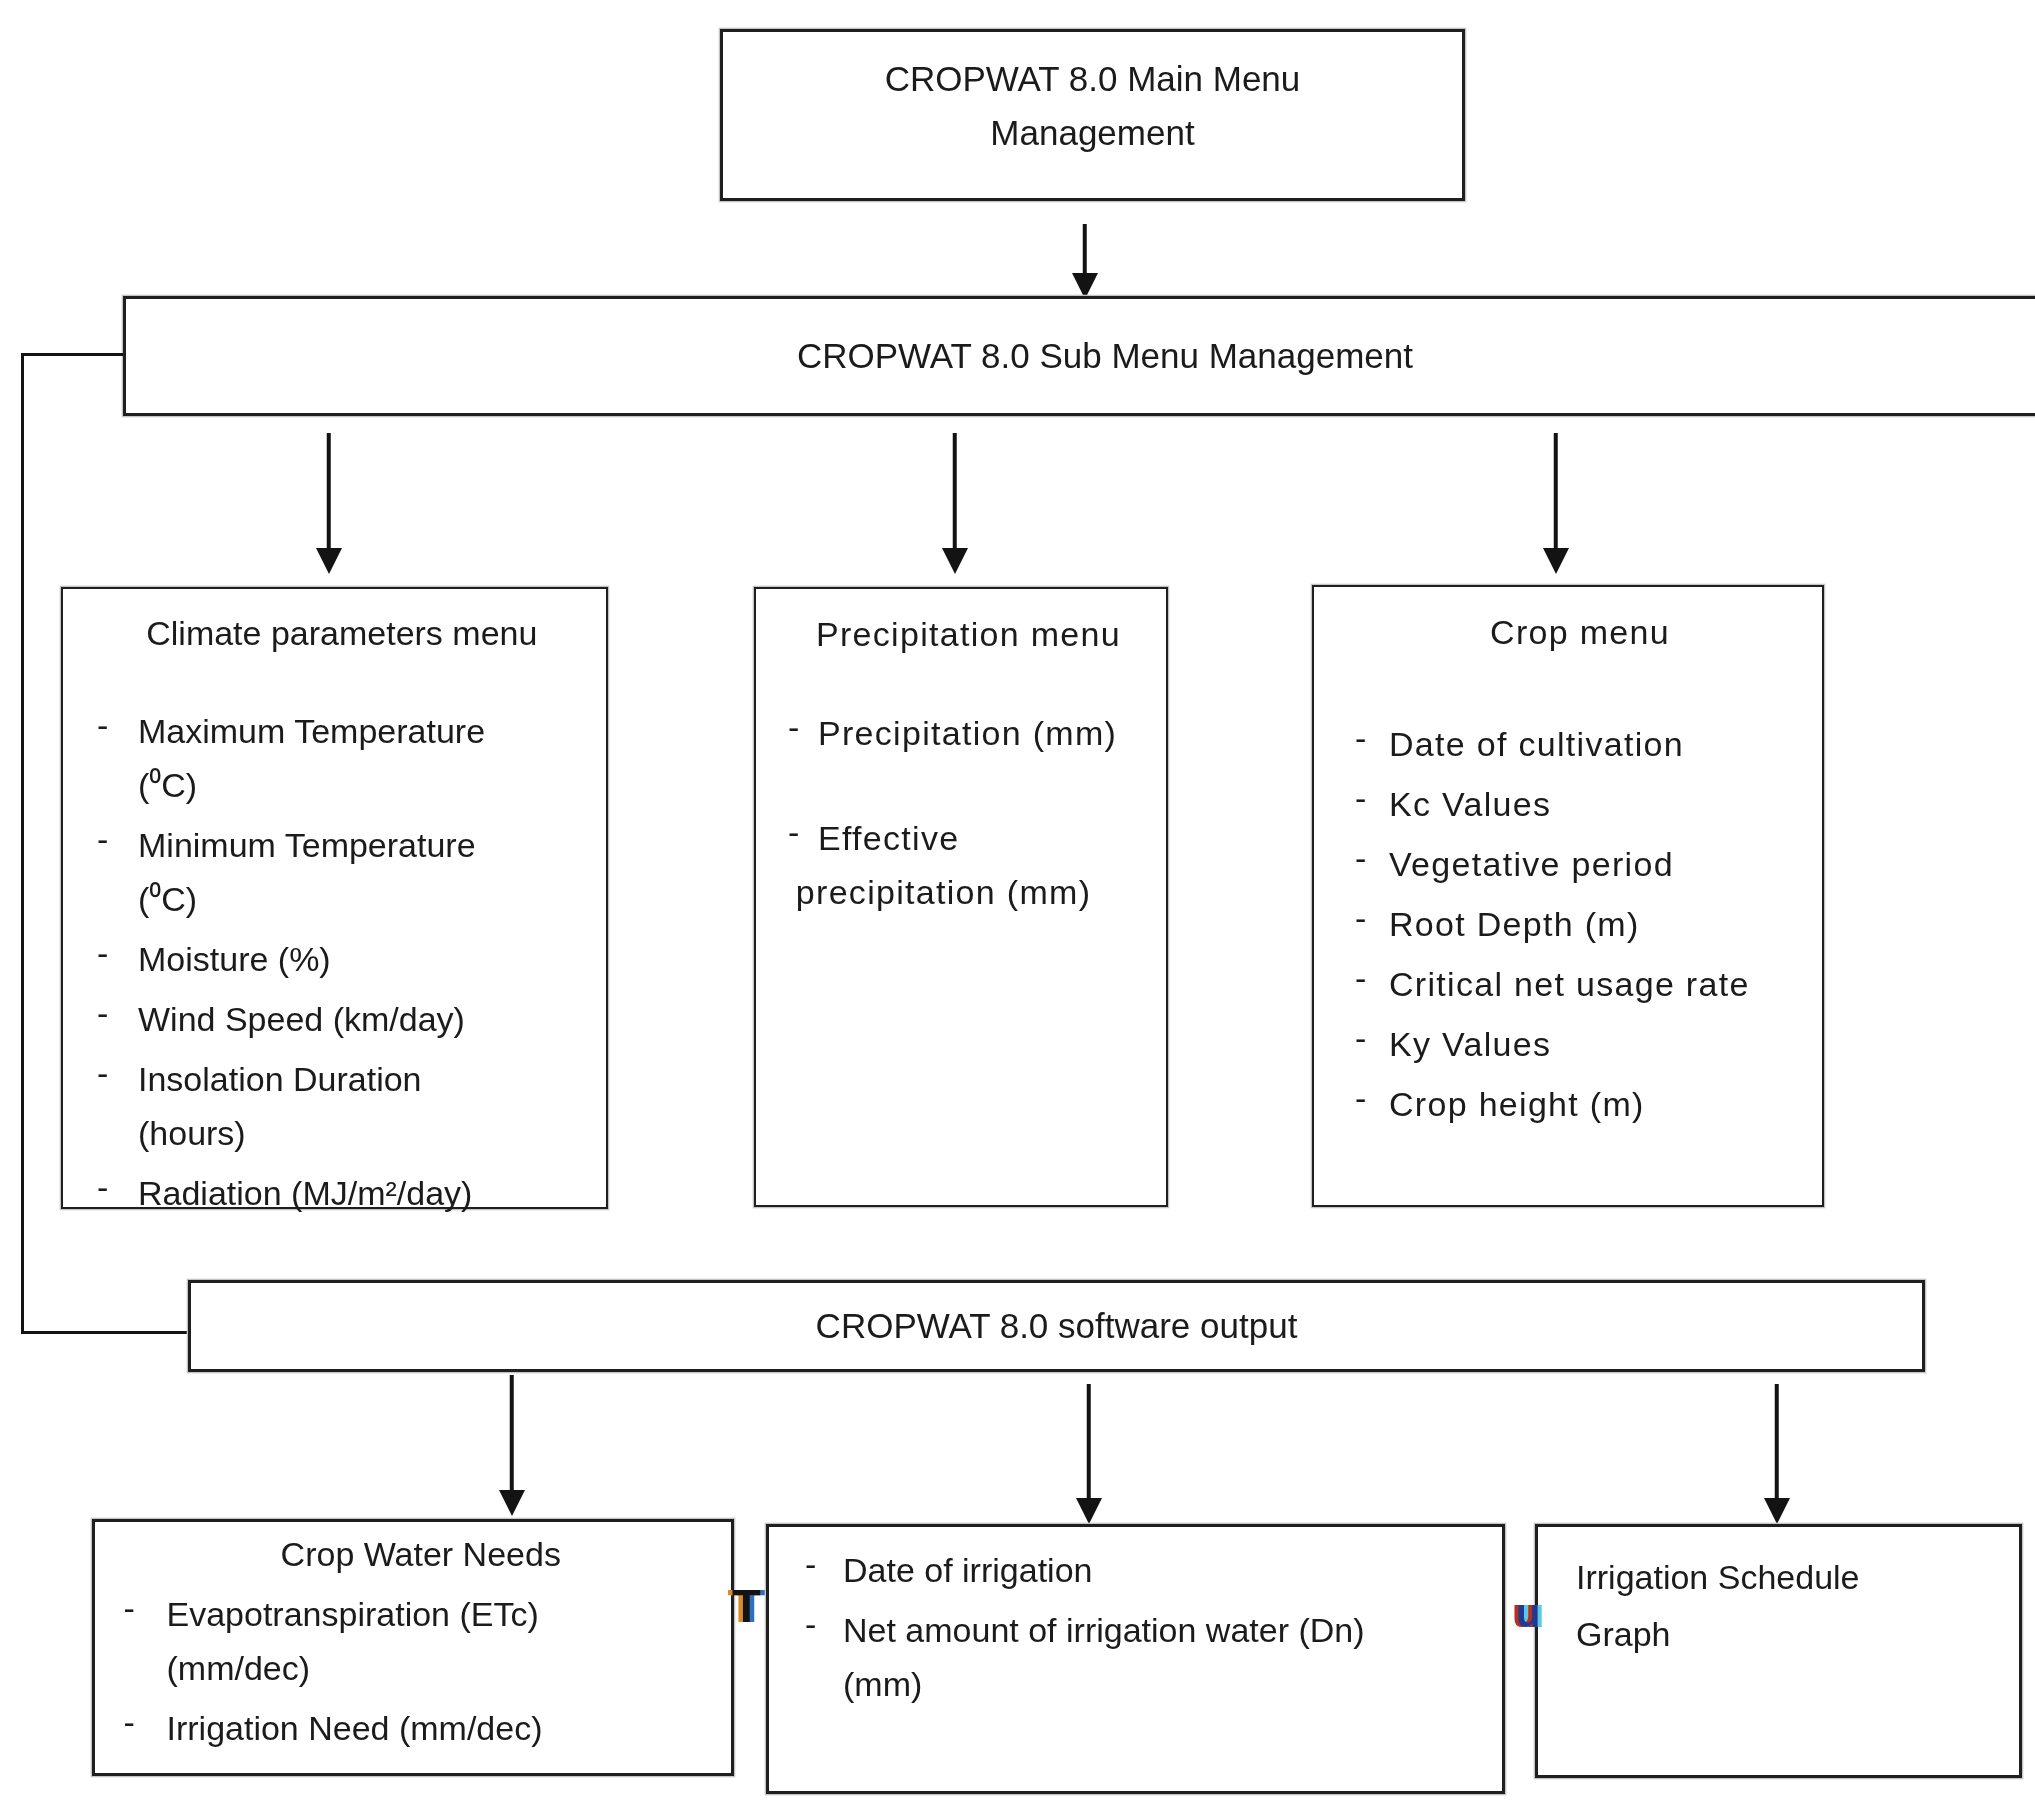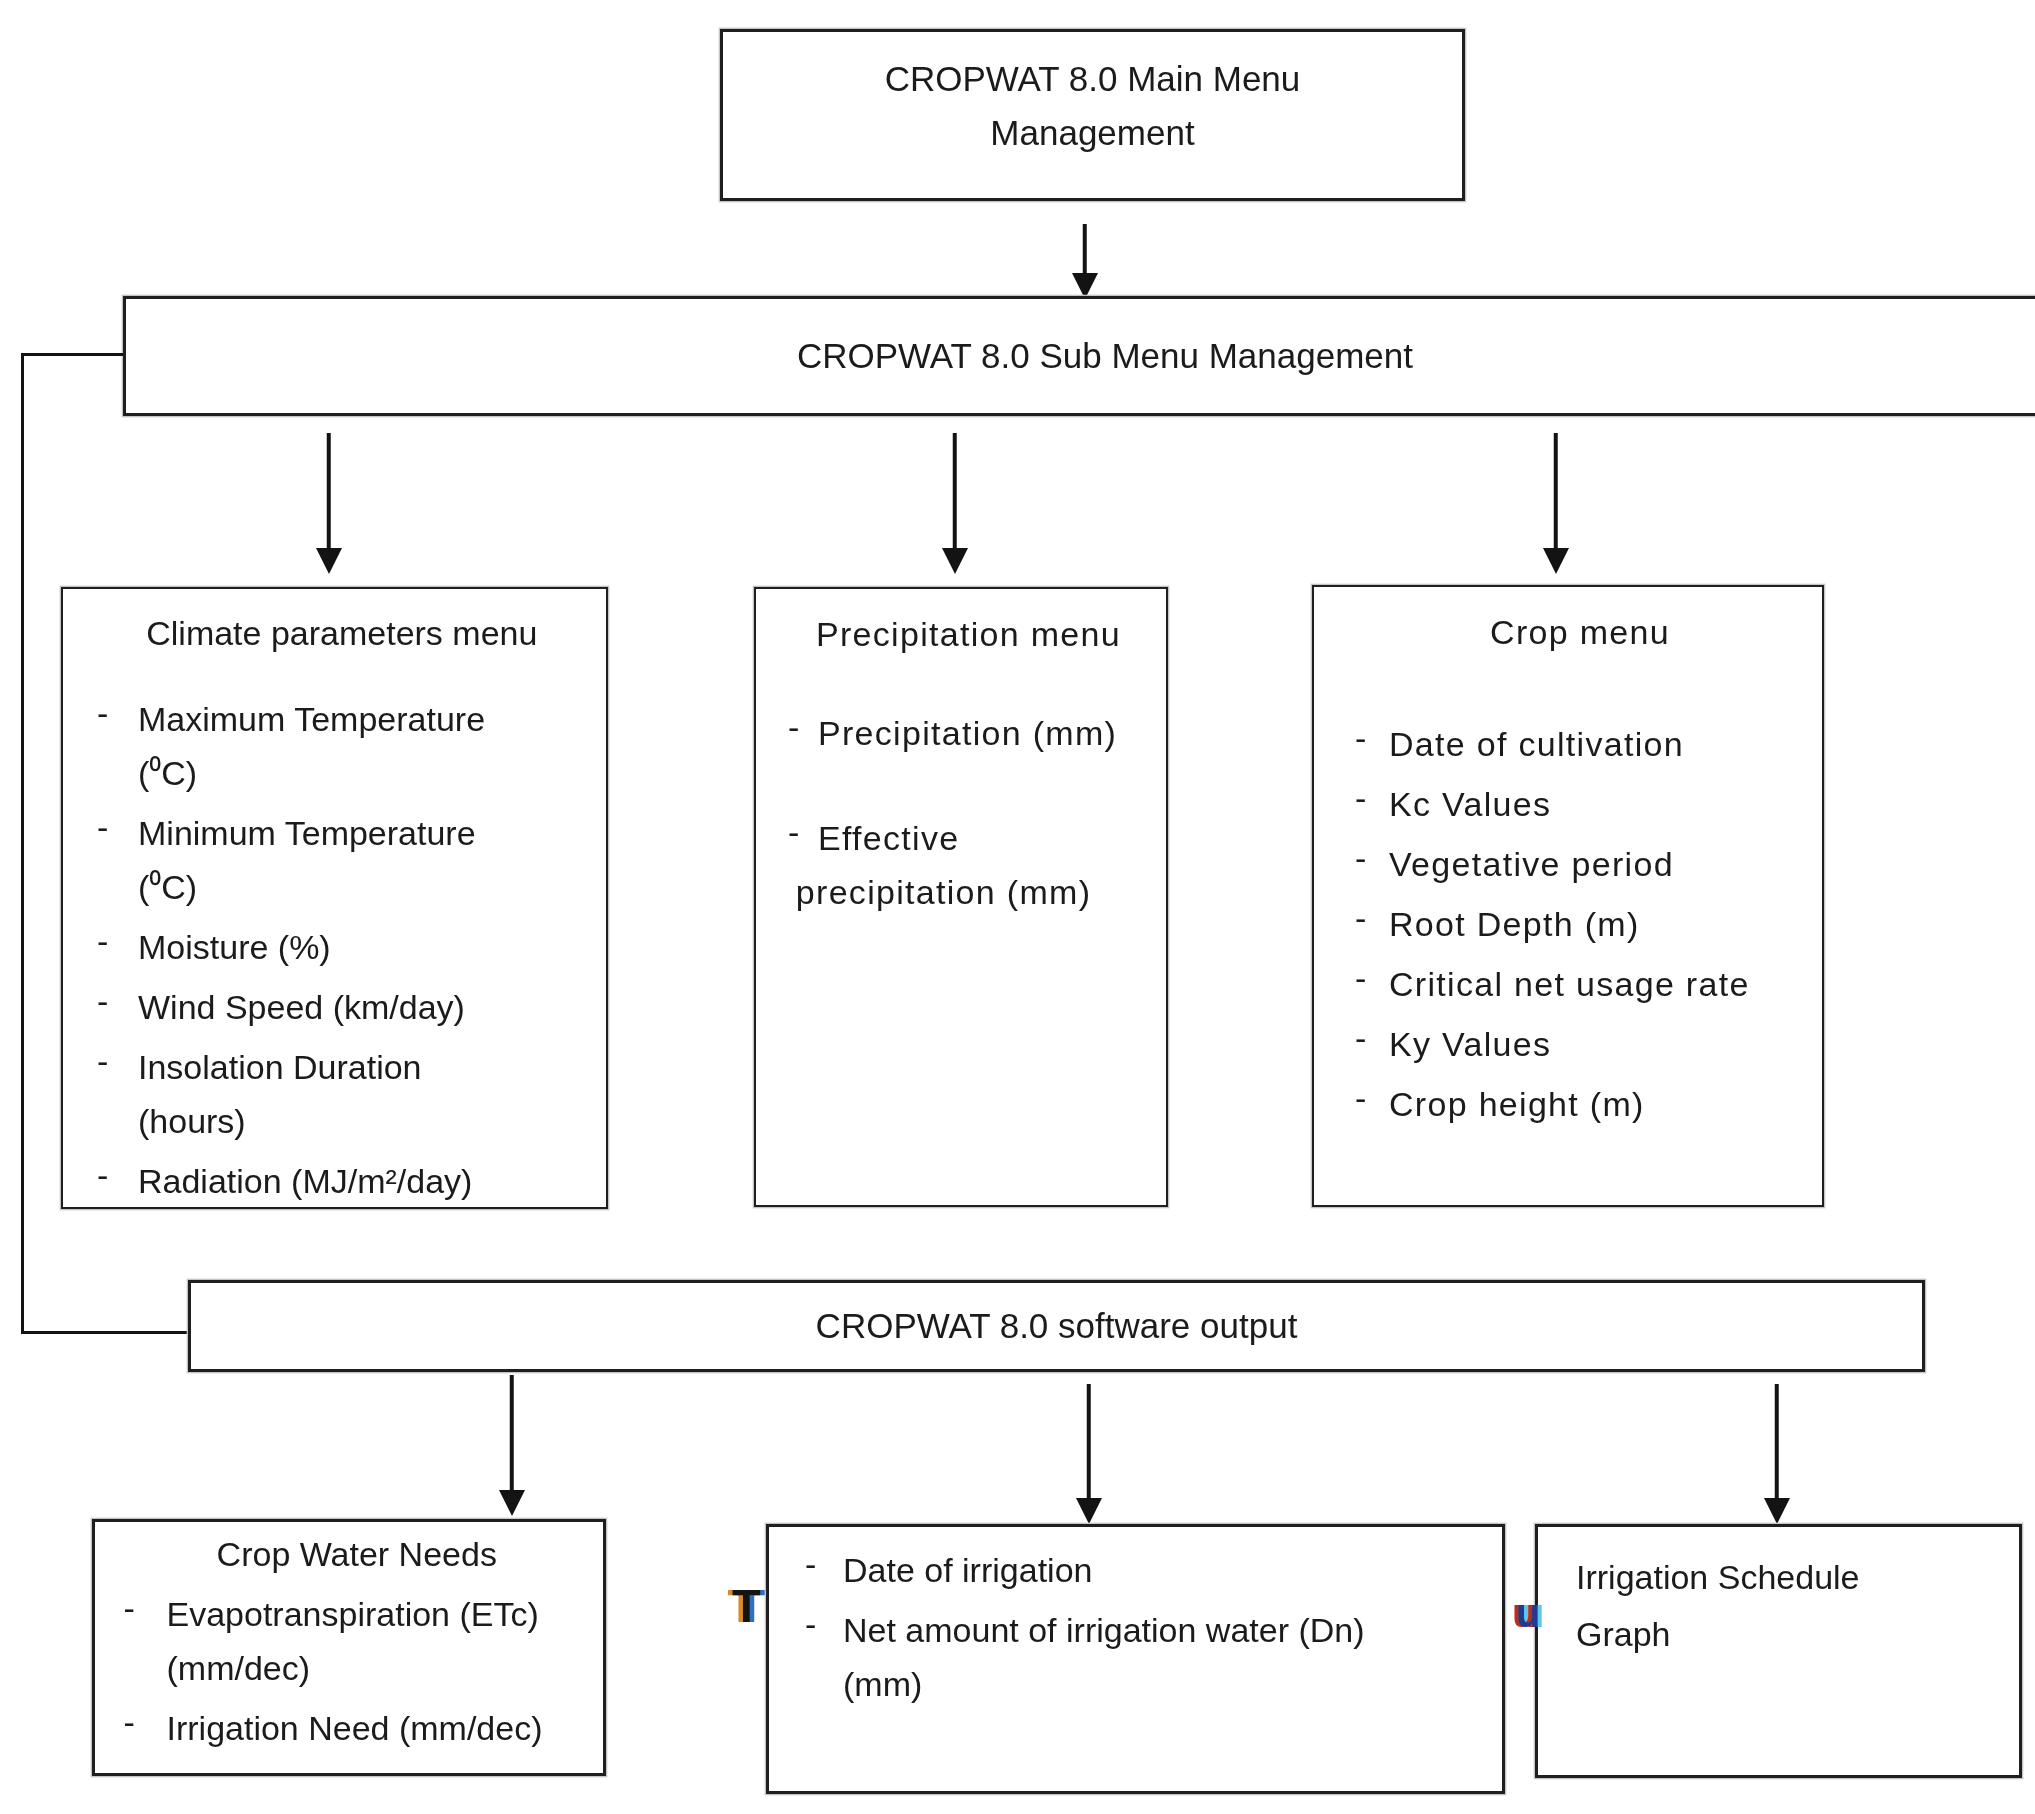--- a/index.html
+++ b/index.html
@@ -75,21 +75,21 @@
   <div class="arrow" style="left:939px;top:433px;height:141px;">
     <div class="stem" style="height:115px;"></div>
     <div class="head"></div>
   </div>
   <div class="arrow" style="left:1540px;top:433px;height:141px;">
     <div class="stem" style="height:115px;"></div>
     <div class="head"></div>
   </div>
 
   <div class="box thin" style="left:61px;top:587px;width:547px;height:622px;padding:17px 19.4px 0 34px;">
-    <div class="t53 tc" style="margin-bottom:26px;">Climate parameters menu</div>
+    <div class="t53 tc" style="margin-bottom:38px;">Climate parameters menu</div>
     <div class="row">
       <span class="dash" style="width:41px;">-</span>
       <span class="cell">
         <span class="ln">Maximum Temperature</span>
         <span class="ln">(⁰C)</span>
       </span>
     </div>
     <div class="row">
       <span class="dash" style="width:41px;">-</span>
       <span class="cell">
@@ -197,21 +197,21 @@
   </div>
   <div class="arrow" style="left:1073px;top:1384px;height:140px;">
     <div class="stem" style="height:114px;"></div>
     <div class="head"></div>
   </div>
   <div class="arrow" style="left:1761px;top:1384px;height:140px;">
     <div class="stem" style="height:114px;"></div>
     <div class="head"></div>
   </div>
 
-  <div class="box" style="left:92px;top:1519px;width:514px;height:257px;padding:5.2px 13px 0 28.5px;">
+  <div class="box" style="left:92px;top:1519px;width:642px;height:257px;padding:5.2px 13px 0 28.5px;">
     <div class="t53 tc">Crop Water Needs</div>
     <div class="row">
       <span class="dash" style="width:43px;">-</span>
       <span class="cell">
         <span class="ln">Evapotranspiration (ETc)</span>
         <span class="ln">(mm/dec)</span>
       </span>
     </div>
     <div class="row">
       <span class="dash" style="width:43px;">-</span>

